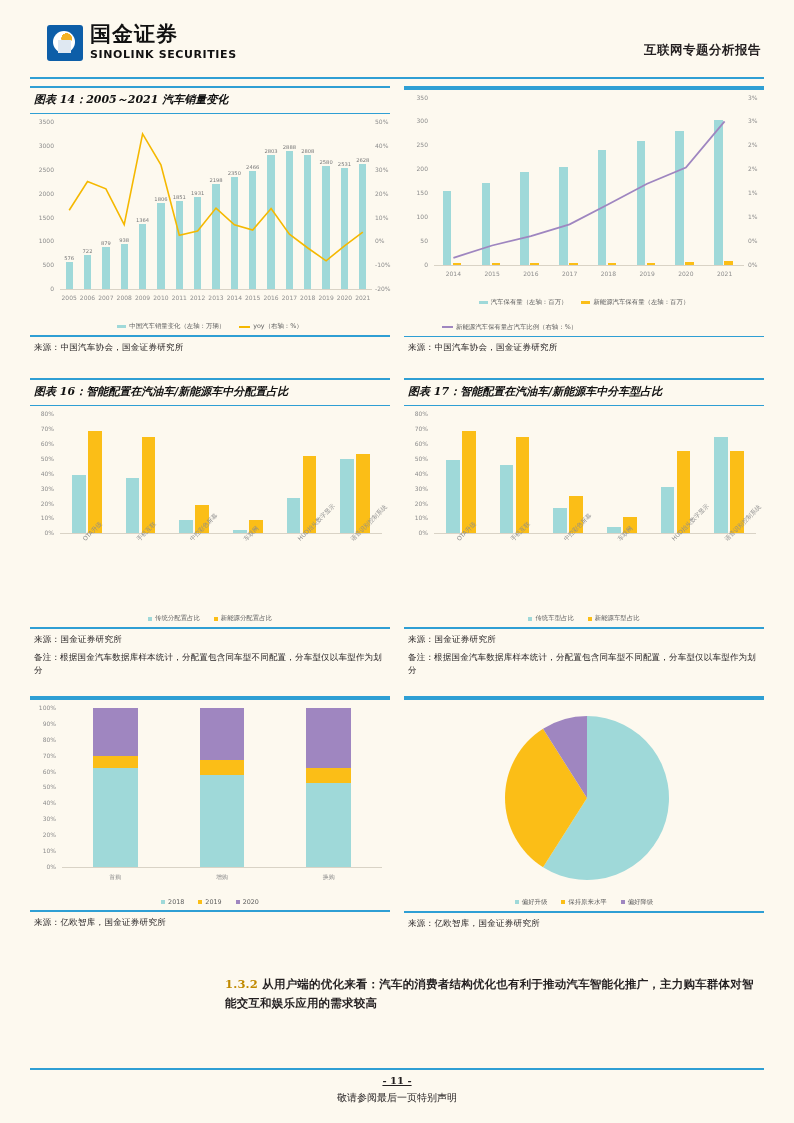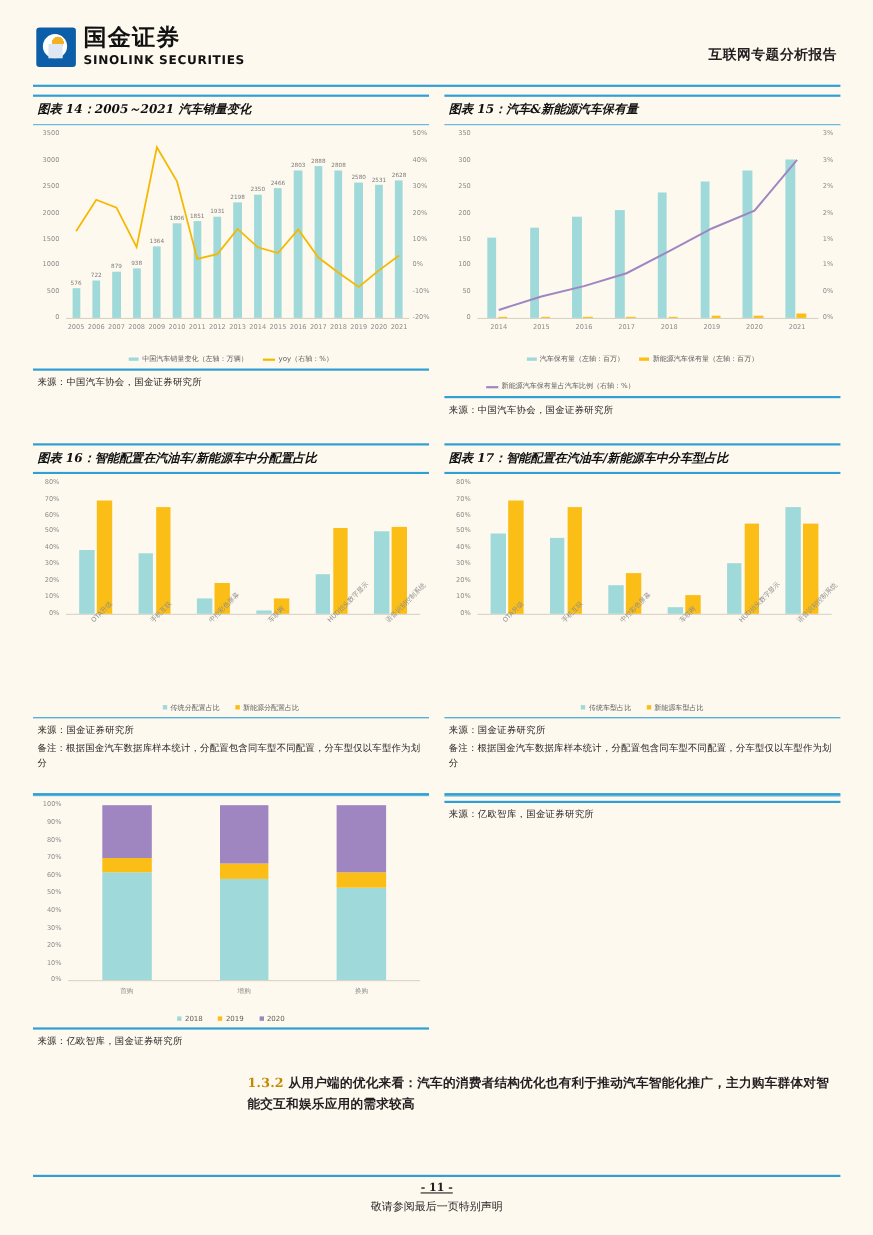--- a/index.html
+++ b/index.html
@@ -9,21 +9,21 @@
     background:#fdf9ef;
     font-family:"DejaVu Sans","Liberation Sans",sans-serif;
     color:#231f20;
     position:relative;
     overflow:hidden;
   }
   .page { position:relative; width:794px; height:1123px; padding:0 30px; }
 
   
   .header { position:relative; height:62px; }
-  .logo-wrap { position:absolute; left:3px; top:24px; display:flex; align-items:center; }
+  .logo-wrap { position:absolute; left:17px; top:24px; display:flex; align-items:center; }
   .logo-mark { width:36px; height:36px; background:#0d5ea8; border-radius:3px; position:relative; }
   .logo-mark .circ { position:absolute; left:6px; top:6px; width:22px; height:22px; border-radius:50%;
      background:radial-gradient(circle at 62% 34%, #f4b223 0 26%, #ffffff 27% 100%); }
   .logo-mark .sq { position:absolute; left:11px; top:15px; width:13px; height:13px; background:#dfe8f2; }
   .logo-text { margin-left:7px; }
   .logo-cn { font-family:"DejaVu Sans","Liberation Sans",sans-serif; font-weight:bold; font-size:21px; letter-spacing:1px; color:#111; line-height:1; }
   .logo-en { font-size:11px; font-weight:bold; letter-spacing:.6px; color:#111; margin-top:3px; }
   .header-title { position:absolute; right:3px; top:42px; font-family:"DejaVu Serif","Liberation Serif",serif;
      font-size:12.5px; font-weight:bold; color:#231f20; letter-spacing:.5px; }
   .header-rule { position:absolute; left:0; right:0; top:77px; height:2px; background:#2f9fd4; }
@@ -182,21 +182,20 @@
               <span>yoy（右轴：%）</span>
               </span>
           </div>
         </div>
         <div class="fig-rule-bot" style="margin-top:4px"></div>
         <div class="fig-src">来源：中国汽车协会，国金证券研究所</div>
       </div>
 
       <div class="cell">
         <div class="fig-rule-top"></div>
-        <div class="fig-title">图表 15：汽车&amp;新能源汽车保有量</div>
         <div class="fig-rule-bot"></div>
         <div class="fig-body">
           <div class="chart" id="c15" style="height:205px">
               <div class="axis-lbl ytick" style="left:0px;width:24px;top:4px">350</div>
               <div class="axis-lbl ytick" style="left:0px;width:24px;top:27.85714285714286px">300</div>
               <div class="axis-lbl ytick" style="left:0px;width:24px;top:51.71428571428571px">250</div>
               <div class="axis-lbl ytick" style="left:0px;width:24px;top:75.57142857142858px">200</div>
               <div class="axis-lbl ytick" style="left:0px;width:24px;top:99.42857142857143px">150</div>
               <div class="axis-lbl ytick" style="left:0px;width:24px;top:123.28571428571429px">100</div>
               <div class="axis-lbl ytick" style="left:0px;width:24px;top:147.14285714285714px">50</div>
@@ -410,20 +409,43 @@
               </span>
           </div>
         </div>
         <div class="fig-rule-bot" style="margin-top:4px"></div>
         <div class="fig-src">来源：亿欧智库，国金证券研究所</div>
       </div>
 
       <div class="cell">
         <div class="fig-rule-top"></div>
         <div class="fig-rule-bot"></div>
+        <div class="fig-body">
+          <div class="chart" id="c19" style="height:195px">
+              <svg style="position:absolute;left:0;top:0;width:366px;height:195px">
+                <path d="M183,98 L183.00,16.00 A82,82 0 1,1 139.06,167.23 Z" fill="#9fd9d9"></path>
+                <path d="M183,98 L139.06,167.23 A82,82 0 0,1 139.06,28.77 Z" fill="#fbbe17"></path>
+                <path d="M183,98 L139.06,28.77 A82,82 0 0,1 183.00,16.00 Z" fill="#9f86c0"></path>
+              </svg>
+            </div>
+          <div class="legend">
+            <span class="legend-item">
+                <i class="sw sq" style="background:#9fd9d9"></i>
+              <span>偏好升级</span>
+              </span>
+            <span class="legend-item">
+                <i class="sw sq" style="background:#fbbe17"></i>
+              <span>保持原来水平</span>
+              </span>
+            <span class="legend-item">
+                <i class="sw sq" style="background:#9f86c0"></i>
+              <span>偏好降级</span>
+              </span>
+          </div>
+        </div>
         <div class="fig-rule-bot" style="margin-top:4px"></div>
         <div class="fig-src">来源：亿欧智库，国金证券研究所</div>
       </div>
     </div>
   </div>
 
   <div class="section-head">
     <span class="num">1.3.2</span>
     <span>从用户端的优化来看：汽车的消费者结构优化也有利于推动汽车智能化推广，主力购车群体对智能交互和娱乐应用的需求较高</span>
   </div>

